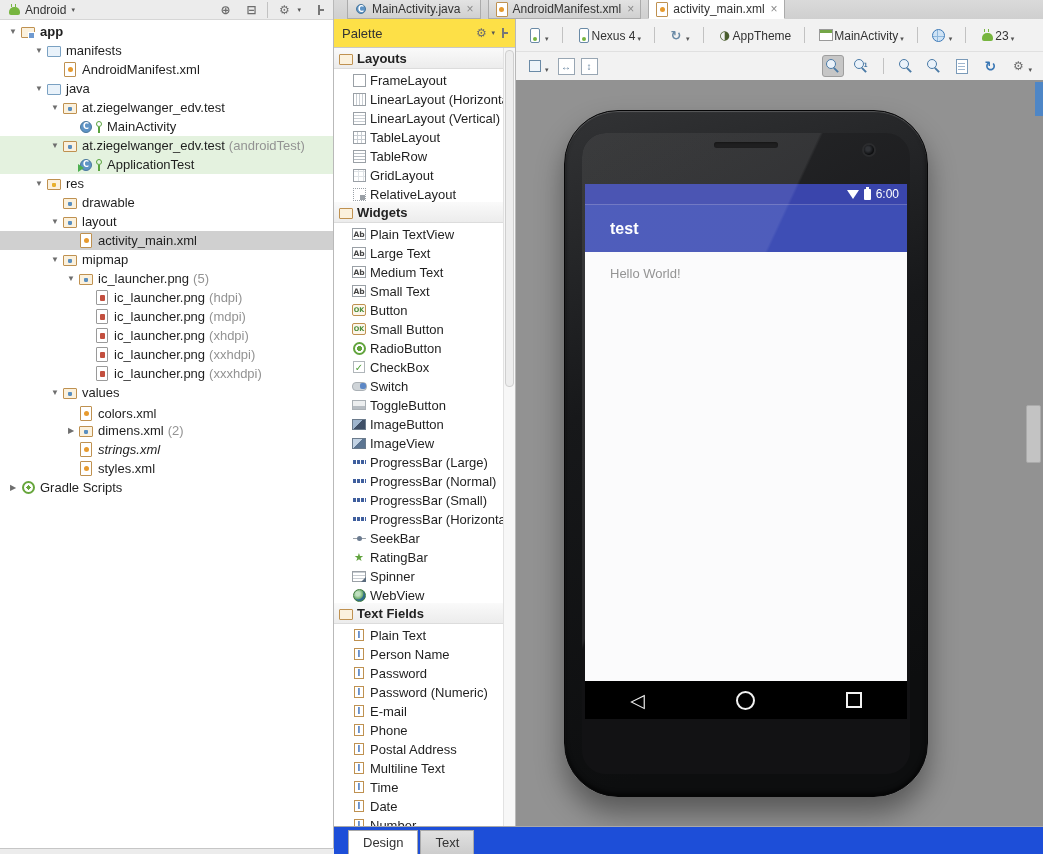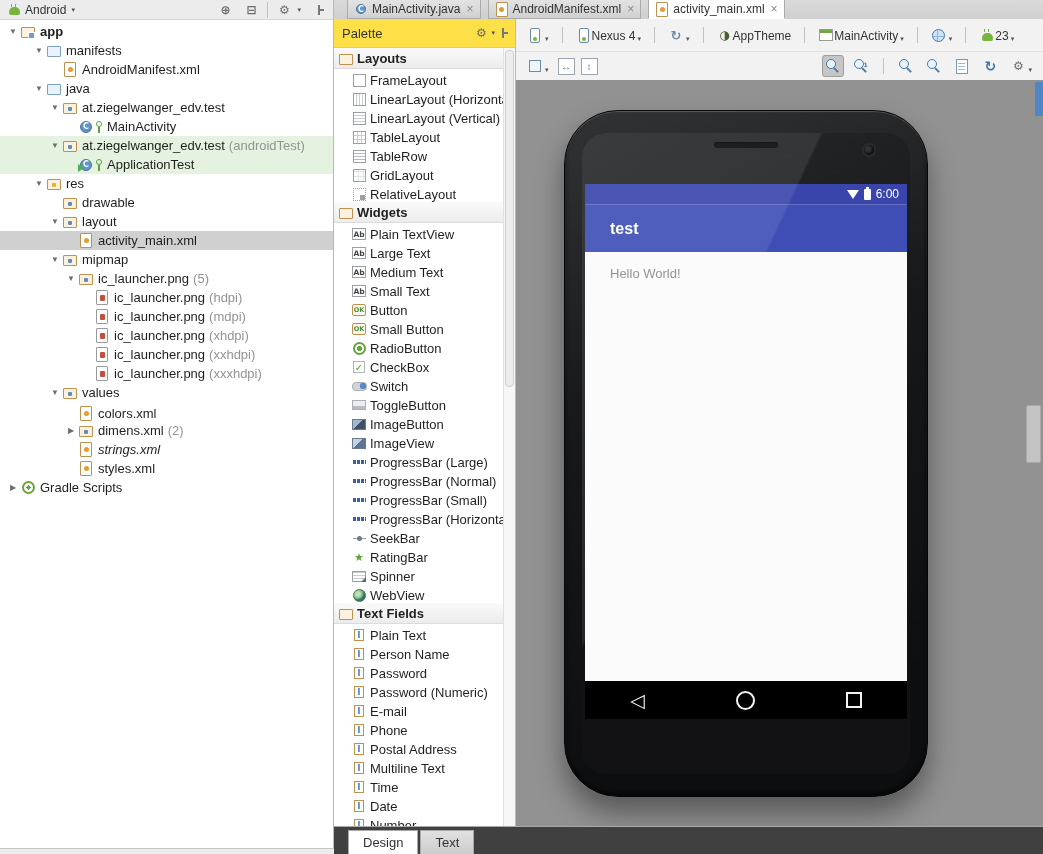--- a/index.html
+++ b/index.html
@@ -177,21 +177,21 @@
   .nav-back{color:#f2f2f2;font-size:19px;line-height:1}
   .nav-home{width:15px;height:15px;border:2px solid #f2f2f2;border-radius:50%}
   .nav-recents{width:12px;height:12px;border:2px solid #f2f2f2}
   #reflection{position:absolute;inset:0;border-radius:24px;pointer-events:none;
       background:linear-gradient(115deg,rgba(255,255,255,.085) 0 38%,rgba(255,255,255,0) 38.5%)}
   
   #canvas-blue{position:absolute;right:0;top:63px;width:8px;height:34px;background:#4e86c6}
   #canvas-thumb{position:absolute;right:2px;top:386px;width:13px;height:56px;background:#c9c9c9;
       border:1px solid #adadad;border-radius:2px;opacity:.9}
   
-  #bottom-bar{position:absolute;left:334px;right:0;bottom:0;height:27px;background:#404040;
+  #bottom-bar{position:absolute;left:334px;right:0;bottom:0;height:27px;background:#1d4ed8;
       border-top:1px solid #a9a9a9;display:flex;align-items:flex-end;padding-left:14px}
   .btab{height:23px;display:flex;align-items:center;padding:0 14px;font-size:13px;color:#333;
       background:linear-gradient(#e1e1e1,#cdcdcd);border:1px solid #a9a9a9;border-bottom:none;margin-right:2px}
   .btab.active{background:#fff}
   #footer-left{position:absolute;left:0;bottom:0;width:334px;height:5px;background:#ececec;border-top:1px solid #c6c6c6}
 </style>
 </head>
 <body>
 
 <div id="tab-bar">

